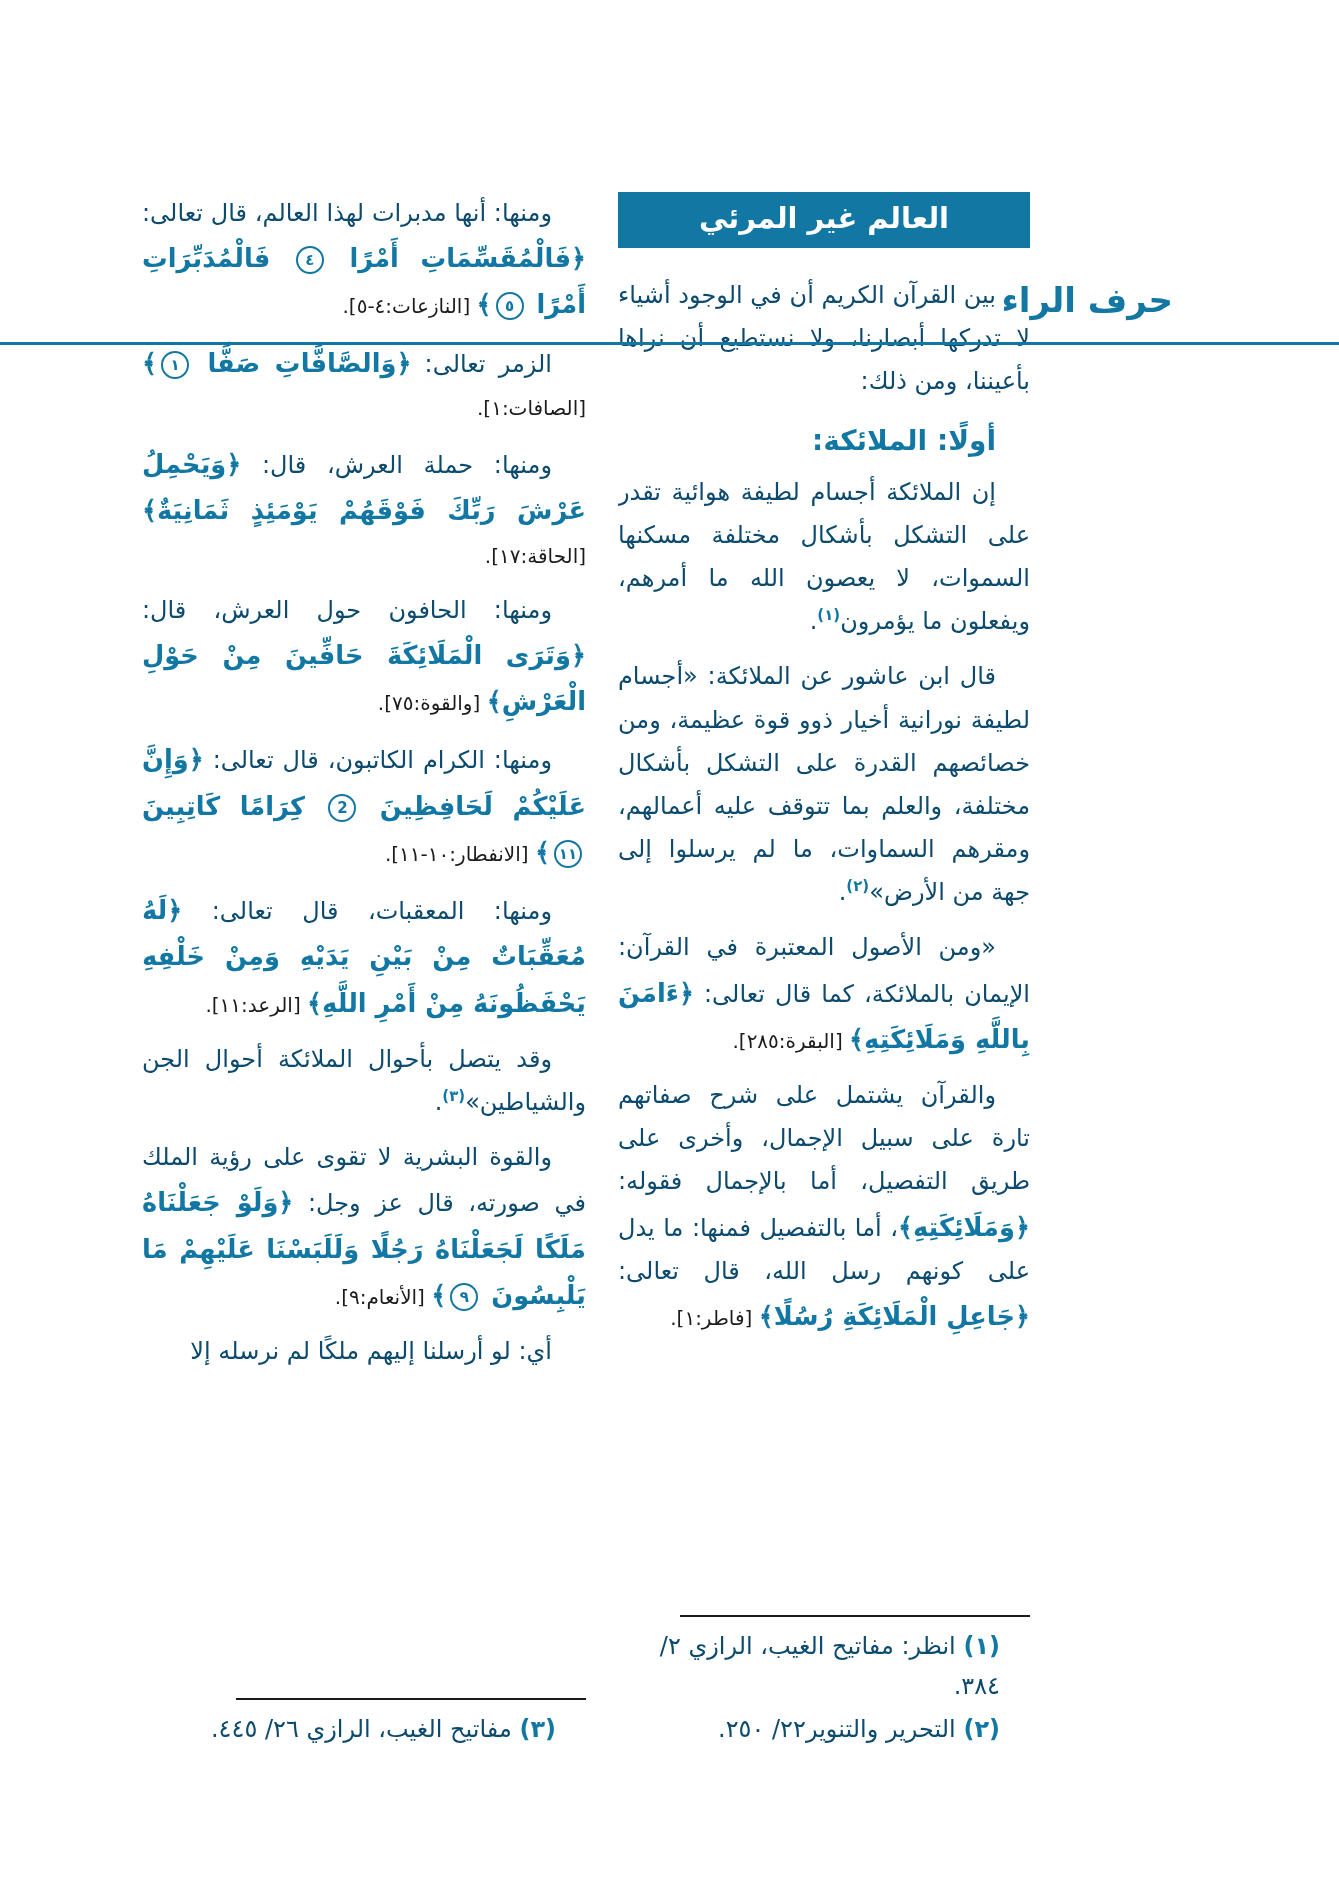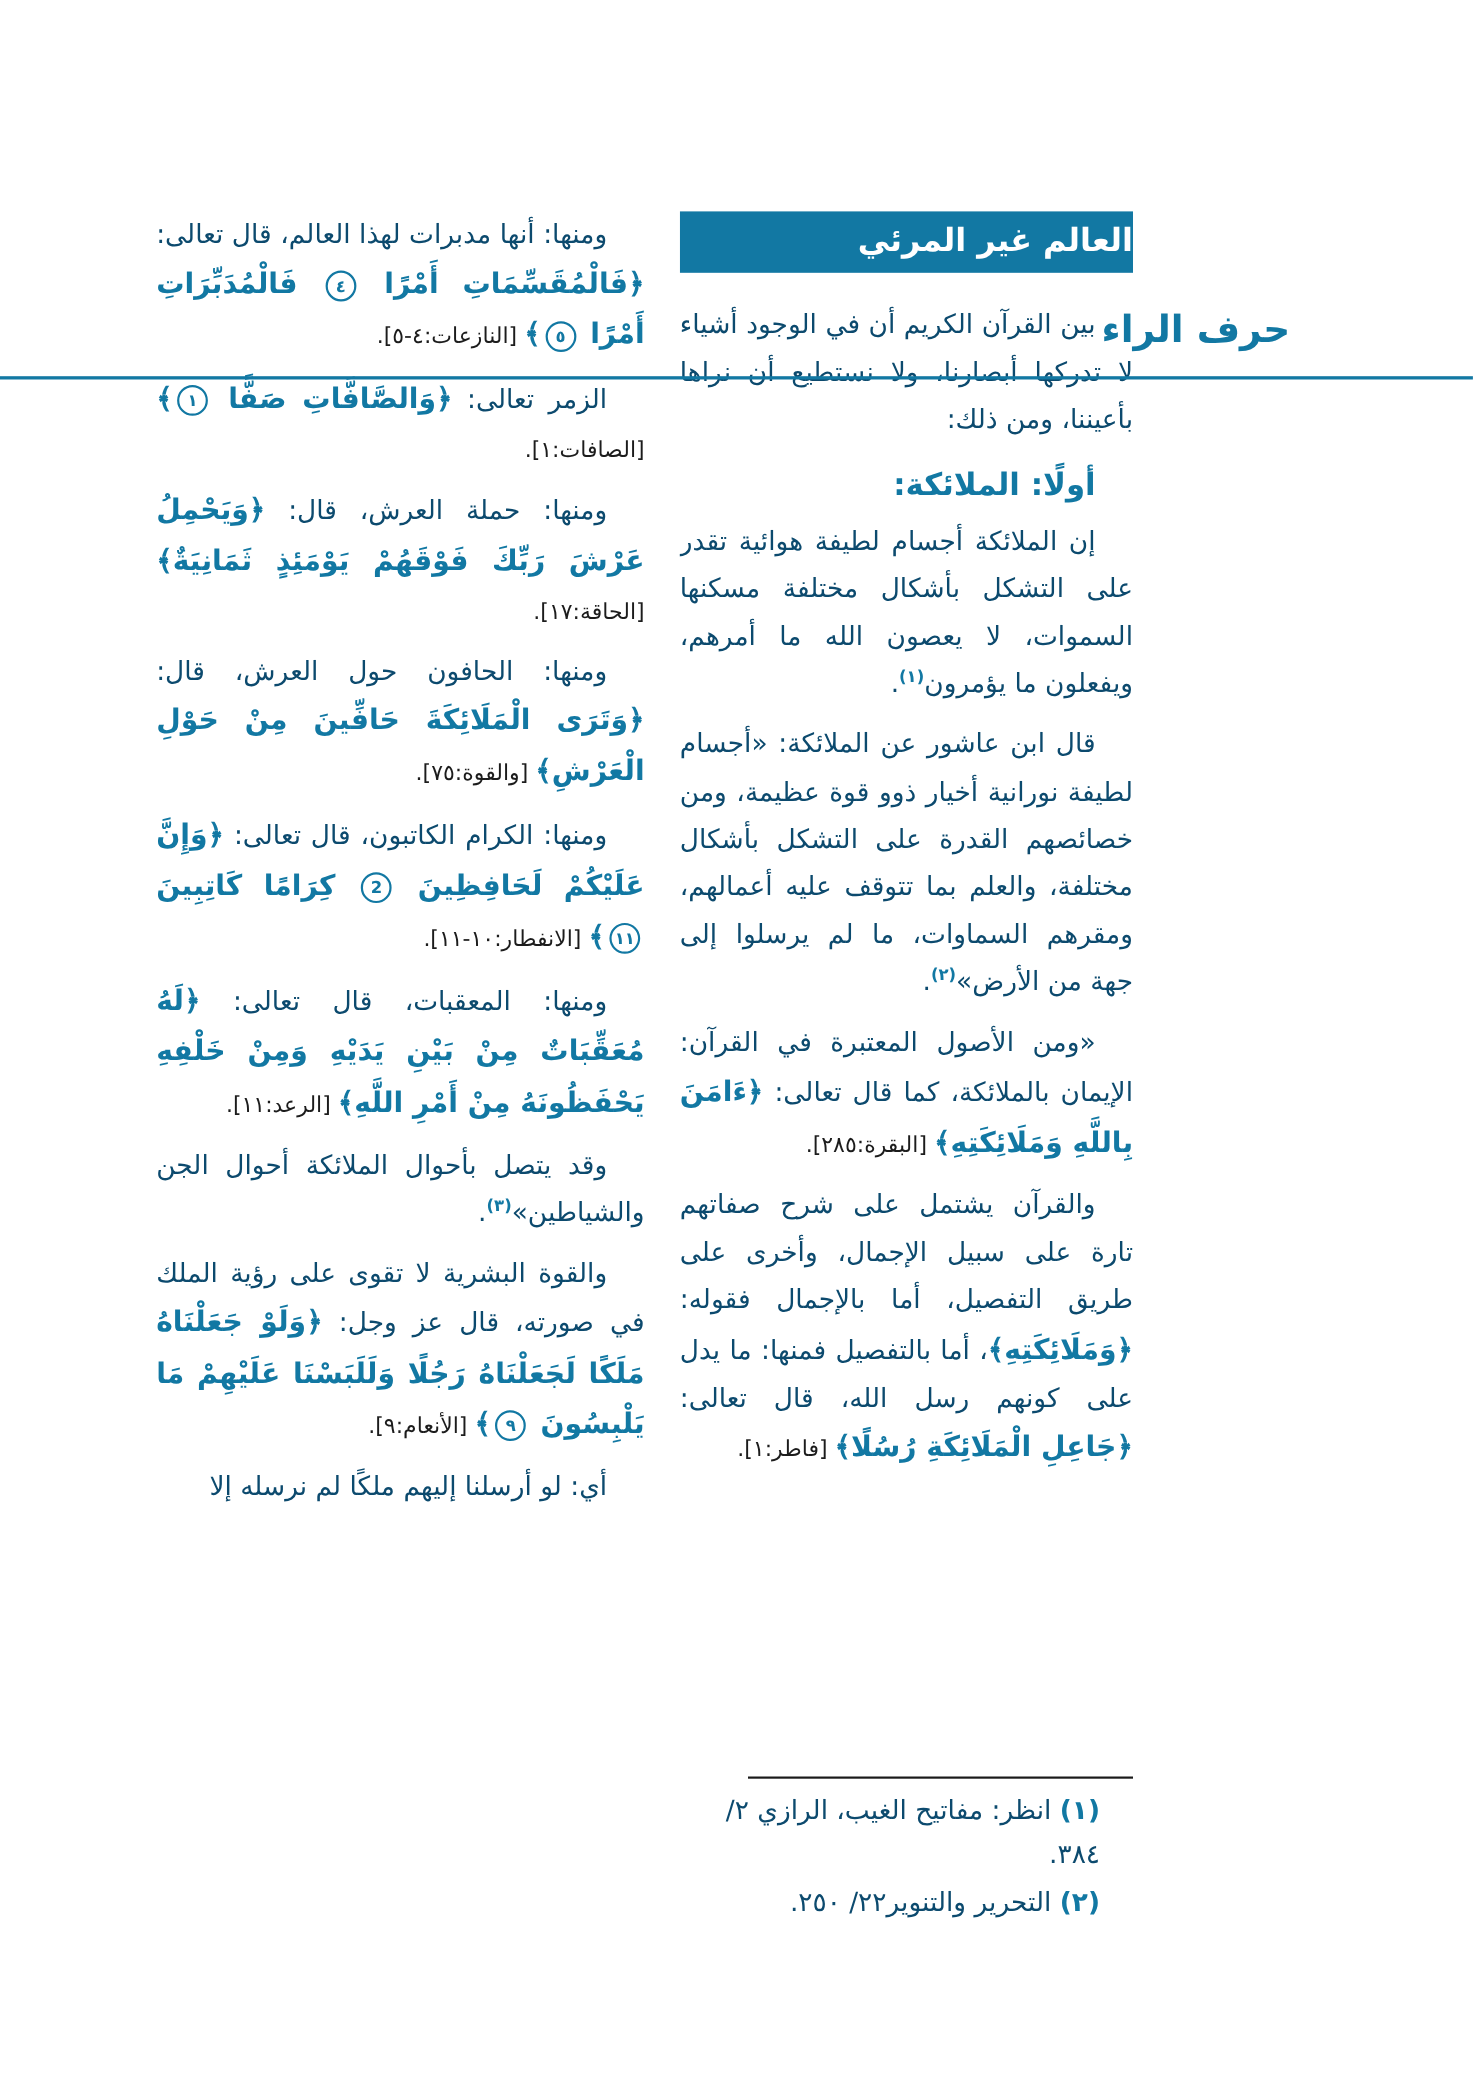--- a/index.html
+++ b/index.html
@@ -28,21 +28,21 @@
     display: flex; flex-direction: row; gap: 32px;
     margin: 192px 309px 0 144px;
     height: 1562px;
   }
   .col { display: flex; flex-direction: column; overflow: hidden; }
   .col-right { width: 412px; flex: 0 0 412px; }
   .col-left  { width: 444px; flex: 0 0 444px; }
 
   .section-title-box {
     background: var(--accent); color: #fff;
-    font-size: 29px; font-weight: bold;
+    text-align: center; font-size: 29px; font-weight: bold;
     padding: 9px 0 13px; margin-bottom: 26px;
   }
 
   .para {
     text-align: justify;
     text-indent: 34px;
     font-size: 24px;
     line-height: 1.8;
     margin-bottom: 12px;
   }
@@ -99,17 +99,21 @@
     <section class="col col-left">
       <p class="para"><span class="seg-t">ومنها: أنها مدبرات لهذا العالم، قال تعالى: </span><span class="seg-q">﴿فَالْمُقَسِّمَاتِ أَمْرًا </span><span class="seg-v">٤</span><span class="seg-q"> فَالْمُدَبِّرَاتِ أَمْرًا </span><span class="seg-v">٥</span><span class="seg-q">﴾</span><span class="seg-r"> [النازعات:٤-٥].</span></p>
       <p class="para"><span class="seg-t">الزمر تعالى: </span><span class="seg-q">﴿وَالصَّافَّاتِ صَفًّا </span><span class="seg-v">١</span><span class="seg-q">﴾</span><span class="seg-r"> [الصافات:١].</span></p>
       <p class="para"><span class="seg-t">ومنها: حملة العرش، قال: </span><span class="seg-q">﴿وَيَحْمِلُ عَرْشَ رَبِّكَ فَوْقَهُمْ يَوْمَئِذٍ ثَمَانِيَةٌ﴾</span><span class="seg-r"> [الحاقة:١٧].</span></p>
       <p class="para"><span class="seg-t">ومنها: الحافون حول العرش، قال: </span><span class="seg-q">﴿وَتَرَى الْمَلَائِكَةَ حَافِّينَ مِنْ حَوْلِ الْعَرْشِ﴾</span><span class="seg-r"> [والقوة:٧٥].</span></p>
       <p class="para"><span class="seg-t">ومنها: الكرام الكاتبون، قال تعالى: </span><span class="seg-q">﴿وَإِنَّ عَلَيْكُمْ لَحَافِظِينَ </span><span class="seg-v">2</span><span class="seg-q"> كِرَامًا كَاتِبِينَ </span><span class="seg-v">١١</span><span class="seg-q">﴾</span><span class="seg-r"> [الانفطار:١٠-١١].</span></p>
       <p class="para"><span class="seg-t">ومنها: المعقبات، قال تعالى: </span><span class="seg-q">﴿لَهُ مُعَقِّبَاتٌ مِنْ بَيْنِ يَدَيْهِ وَمِنْ خَلْفِهِ يَحْفَظُونَهُ مِنْ أَمْرِ اللَّهِ﴾</span><span class="seg-r"> [الرعد:١١].</span></p>
       <p class="para"><span class="seg-t">وقد يتصل بأحوال الملائكة أحوال الجن والشياطين»</span><span class="seg-fn">(٣)</span><span class="seg-t">.</span></p>
       <p class="para"><span class="seg-t">والقوة البشرية لا تقوى على رؤية الملك في صورته، قال عز وجل: </span><span class="seg-q">﴿وَلَوْ جَعَلْنَاهُ مَلَكًا لَجَعَلْنَاهُ رَجُلًا وَلَلَبَسْنَا عَلَيْهِمْ مَا يَلْبِسُونَ </span><span class="seg-v">٩</span><span class="seg-q">﴾</span><span class="seg-r"> [الأنعام:٩].</span></p>
       <p class="para"><span class="seg-t">أي: لو أرسلنا إليهم ملكًا لم نرسله إلا</span></p>
+      <div class="footnotes">
+        <div class="fn-rule"></div>
+        <p class="fn"><span class="seg-fnl">(٣)</span><span class="seg-t"> مفاتيح الغيب، الرازي ٢٦/ ٤٤٥.</span></p>
+      </div>
     </section>
 
   </main>
 
 </div>
 
 </body></html>

